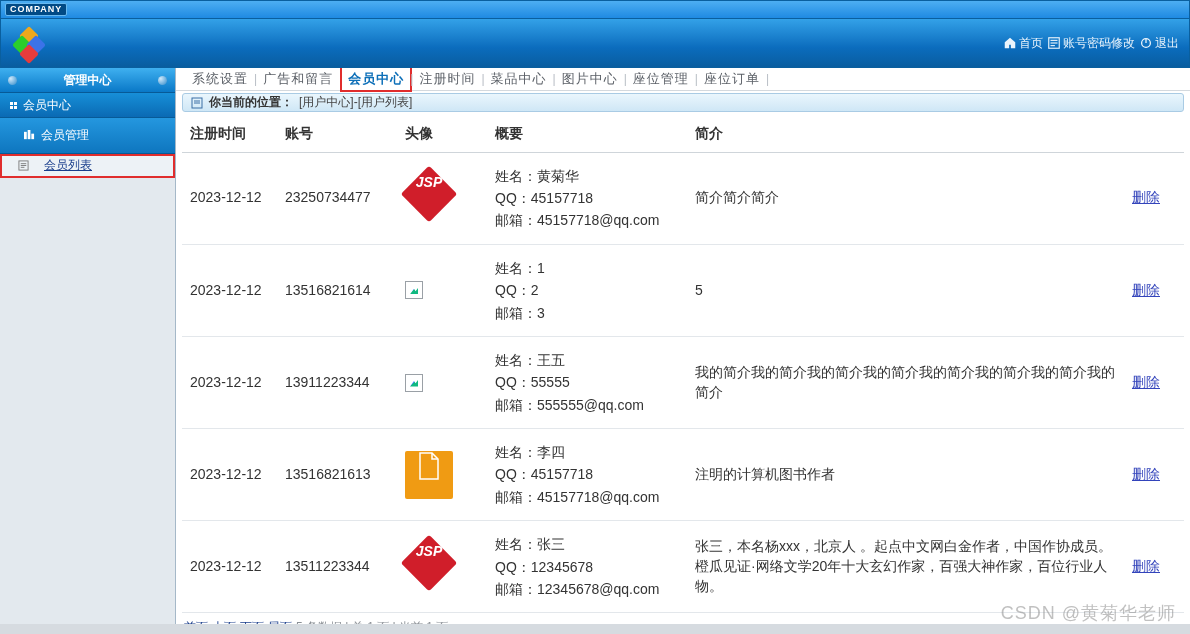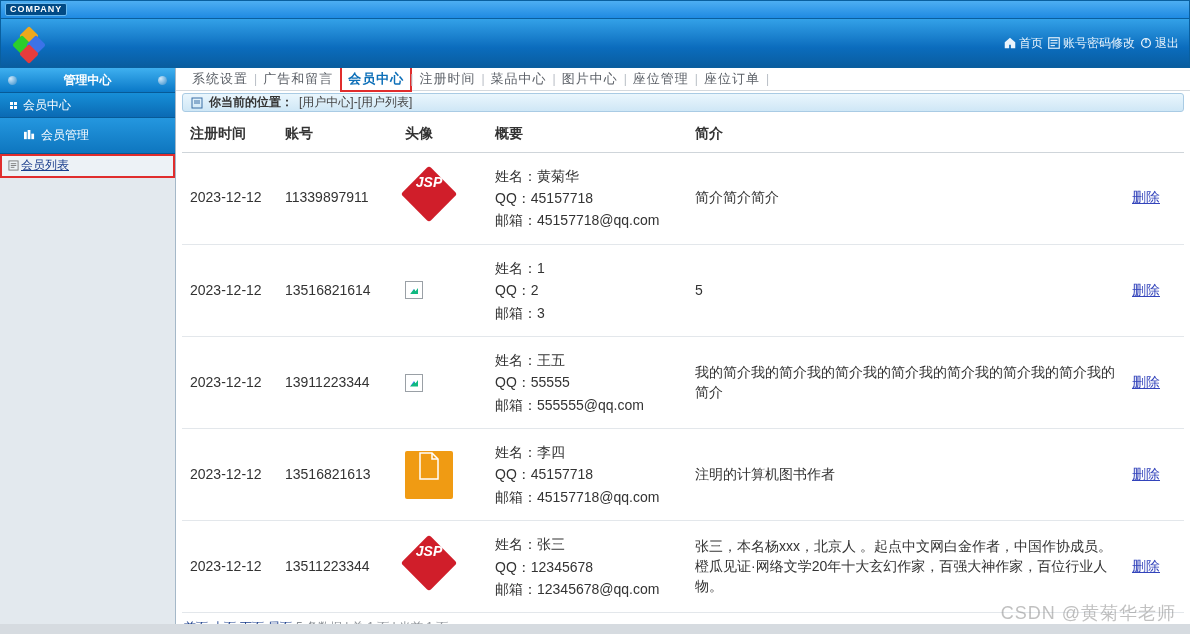--- a/index.html
+++ b/index.html
@@ -22,21 +22,21 @@
 .container{display:flex;height:556px;background:#fff}
 .sidebar{width:176px;flex:none;background:#e3e9ee;border-right:1px solid #a5b8c8}
 .sb-title{height:25px;background:linear-gradient(#3fb0f0,#0978c7);color:#fff;font-size:12px;font-weight:bold;display:flex;align-items:center;justify-content:center;border-bottom:1px solid #075a97;position:relative}
 .sb-title:before,.sb-title:after{content:"";position:absolute;width:9px;height:9px;border-radius:50%;background:radial-gradient(circle at 30% 30%,#cfe9fb,#2d89c9);top:8px}
 .sb-title:before{left:8px}.sb-title:after{right:8px}
 .sb-section{height:25px;background:linear-gradient(#178fd8,#0a6ab4);color:#fff;display:flex;align-items:center;gap:6px;padding-left:10px;border-bottom:1px solid #075a97;cursor:pointer}
 .sb-icon{display:grid;grid-template-columns:3px 3px;grid-template-rows:3px 3px;gap:1px}
 .sb-icon i{background:#fff}
 .sb-sub{height:36px;background:linear-gradient(#2497df,#0e76bf);color:#fff;display:flex;align-items:center;gap:6px;padding-left:24px;border-bottom:1px solid #075a97;cursor:pointer}
 .sb-sub svg{width:11px;height:11px}
-.sb-item{height:24px;display:flex;align-items:center;padding-left:8px;gap:2px;background:#edf2f6;border-bottom:1px solid #d2dbe3;cursor:pointer}
+.sb-item{height:24px;display:flex;align-items:center;padding-left:18px;gap:15px;background:#edf2f6;border-bottom:1px solid #d2dbe3;cursor:pointer}
 .sb-item svg{width:11px;height:11px;fill:none;stroke:#7a7a7a;stroke-width:1}
 .sb-item a{color:#1a3e8c}
 .hl-red{outline:2px solid #e02d2d;outline-offset:-2px}
 .main{flex:1;display:flex;flex-direction:column;overflow:hidden}
 .navbar{height:30px;display:flex;align-items:center;padding-left:10px;background:#fff;border-bottom:1px solid #d4d9de}
 .nav-item{color:#5a5f66;padding:0 6px;cursor:pointer;letter-spacing:1px;font-size:13px}
 .nav-item.hl{outline:2px solid #e02d2d;padding:2px 6px;color:#0d6fb8;font-weight:bold}
 .nav-sep{color:#b8bec5}
 .crumb{height:26px;background:linear-gradient(#eaf6fd,#cfe7f6);border:1px solid #a9cbe4;margin:2px 6px 0;display:flex;align-items:center;gap:6px;padding-left:8px;border-radius:3px}
 .crumb svg{width:12px;height:12px}
@@ -175,21 +175,21 @@
         <th>账号</th>
         <th>头像</th>
         <th>概要</th>
         <th>简介</th>
         <th></th>
       </tr>
         </thead>
       <tbody id="tbody">
           <tr>
             <td>2023-12-12</td>
-            <td>11339897911</td>
+            <td>23250734477</td>
             <td>
               <div class="av-jsp">
                 <i>JSP</i>
               </div>
             </td>
             <td>
               <div class="summary-lines">姓名：黄菊华<br>QQ：45157718<br>邮箱：45157718@qq.com</div>
             </td>
             <td>简介简介简介</td>
             <td><a>删除</a></td>

